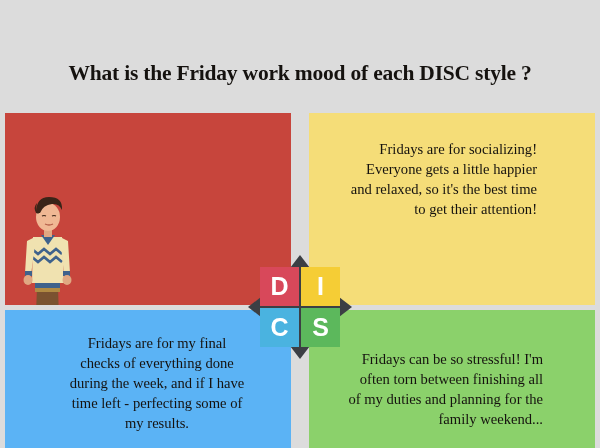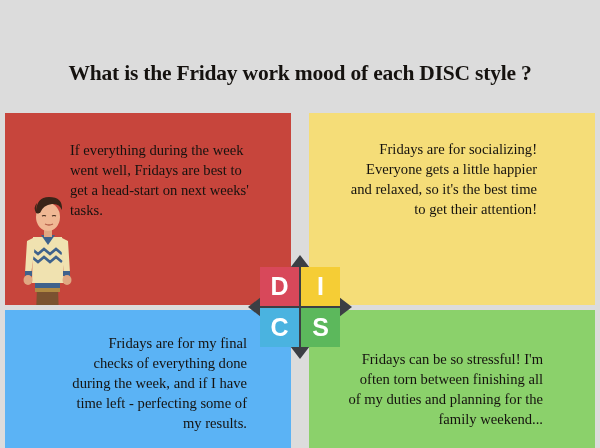--- a/index.html
+++ b/index.html
@@ -47,21 +47,21 @@
   .quad-text {
     position: absolute;
     font-family: "Liberation Serif", serif;
     font-size: 14.6px;
     line-height: 1.37;
     color: #15120f;
     white-space: pre-line;
   }
   .text-d { left: 65px;  top: 28px;  width: 180px; text-align: left; }
   .text-i { left: 40px;  top: 27px;  width: 188px; text-align: right; font-family: Liberation Serif, serif; }
-  .text-c { left: 62px;  top: 24px;  width: 180px; text-align: right; }
+  .text-c { left: 62px;  top: 24px;  width: 180px; text-align: center; }
   .text-s { left: 38px;  top: 40px;  width: 196px; text-align: right; }
 
   
   .disc-cluster {
     position: absolute;
     left: 248px;
     top: 207px;
     width: 104px;
     height: 104px;
   }
@@ -175,21 +175,20 @@
 
       <ellipse cx="31" cy="26" rx="12" ry="14" fill="#f0b894"></ellipse>
 
       <path d="M19 22 q0 -16 13 -16 q14 0 13 13 q-3 -7 -10 -6 q-9 1 -12 9 Z" fill="#3a2418"></path>
       <path d="M19 22 q-3 -6 1 -10 q-2 8 2 11 Z" fill="#3a2418"></path>
 
       <path d="M25 25 q2 -1 4 0" stroke="#3a2418" stroke-width="1.2" fill="none"></path>
       <path d="M35 25 q2 -1 4 0" stroke="#3a2418" stroke-width="1.2" fill="none"></path>
       <path d="M28 33 q4 2 8 0" stroke="#b5604a" stroke-width="1.3" fill="none"></path>
     </svg>
-    <div class="quad-text text-d">If everything during the week went well, Fridays are best to get a head-start on next weeks' tasks.</div>
   </div>
 
   <div class="quad quad-i">
 
     <div class="quad-text text-i">Fridays are for socializing! Everyone gets a little happier and relaxed, so it's the best time to get their attention!</div>
   </div>
 
   <div class="quad quad-c">
 
     <div class="quad-text text-c">Fridays are for my final checks of everything done during the week, and if I have time left - perfecting some of my results.</div>

